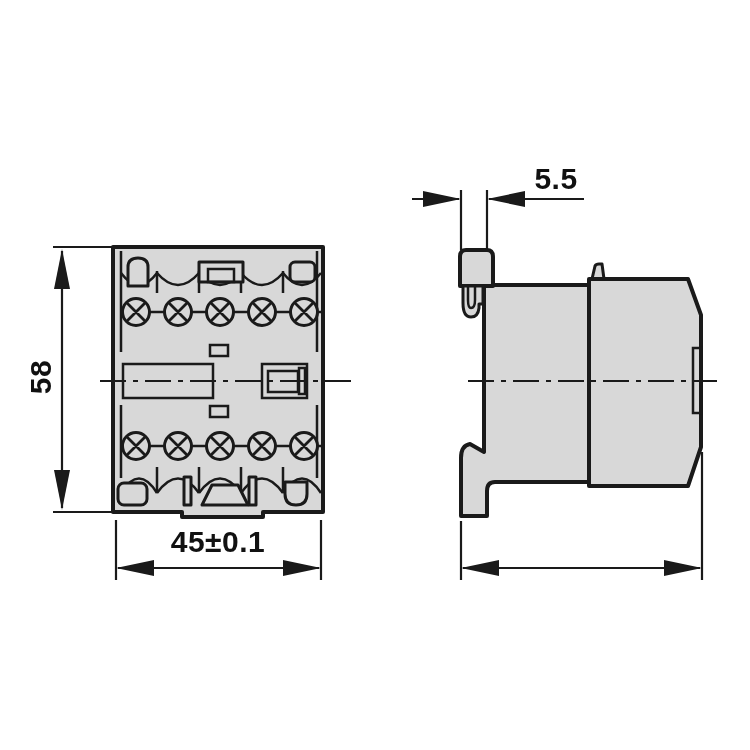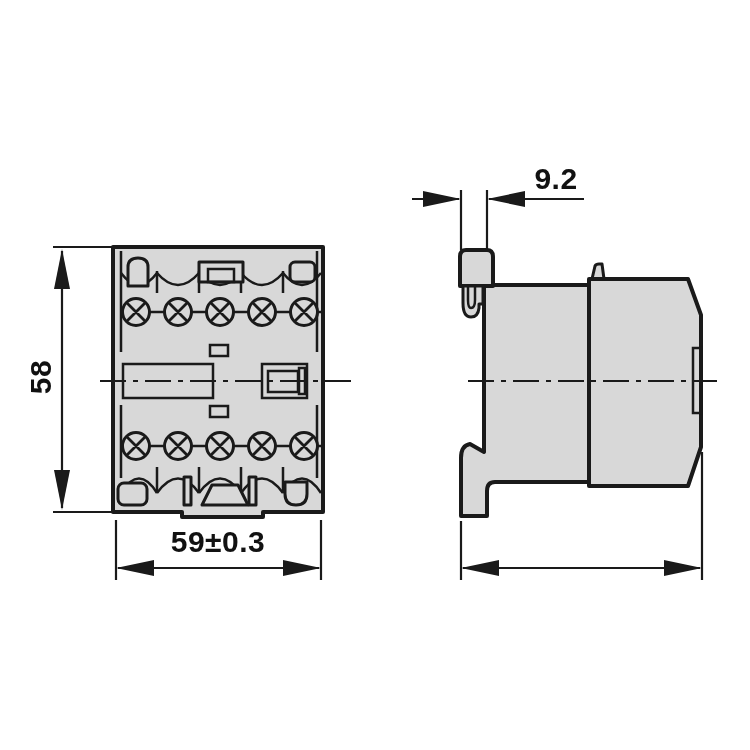--- a/index.html
+++ b/index.html
@@ -121,16 +121,16 @@
   </g>
 
   <g>
     <path class="dim" d="M461,521 V580 M702,452 V580 M463,568 H700"></path>
     <polygon class="arrow" points="461,568 499,560 499,576"></polygon>
     <polygon class="arrow" points="702,568 664,560 664,576"></polygon>
   </g>
 </svg>
 
 <div class="dim-label rot" style="left:41px;  top:377px;">58</div>
-<div class="dim-label" style="left:218px; top:542px;">59±0.3</div>
-<div class="dim-label" style="left:556px; top:179px;">9.2</div>
+<div class="dim-label" style="left:218px; top:542px;">45±0.1</div>
+<div class="dim-label" style="left:556px; top:179px;">5.5</div>
 
 </div>
 
 </body></html>

